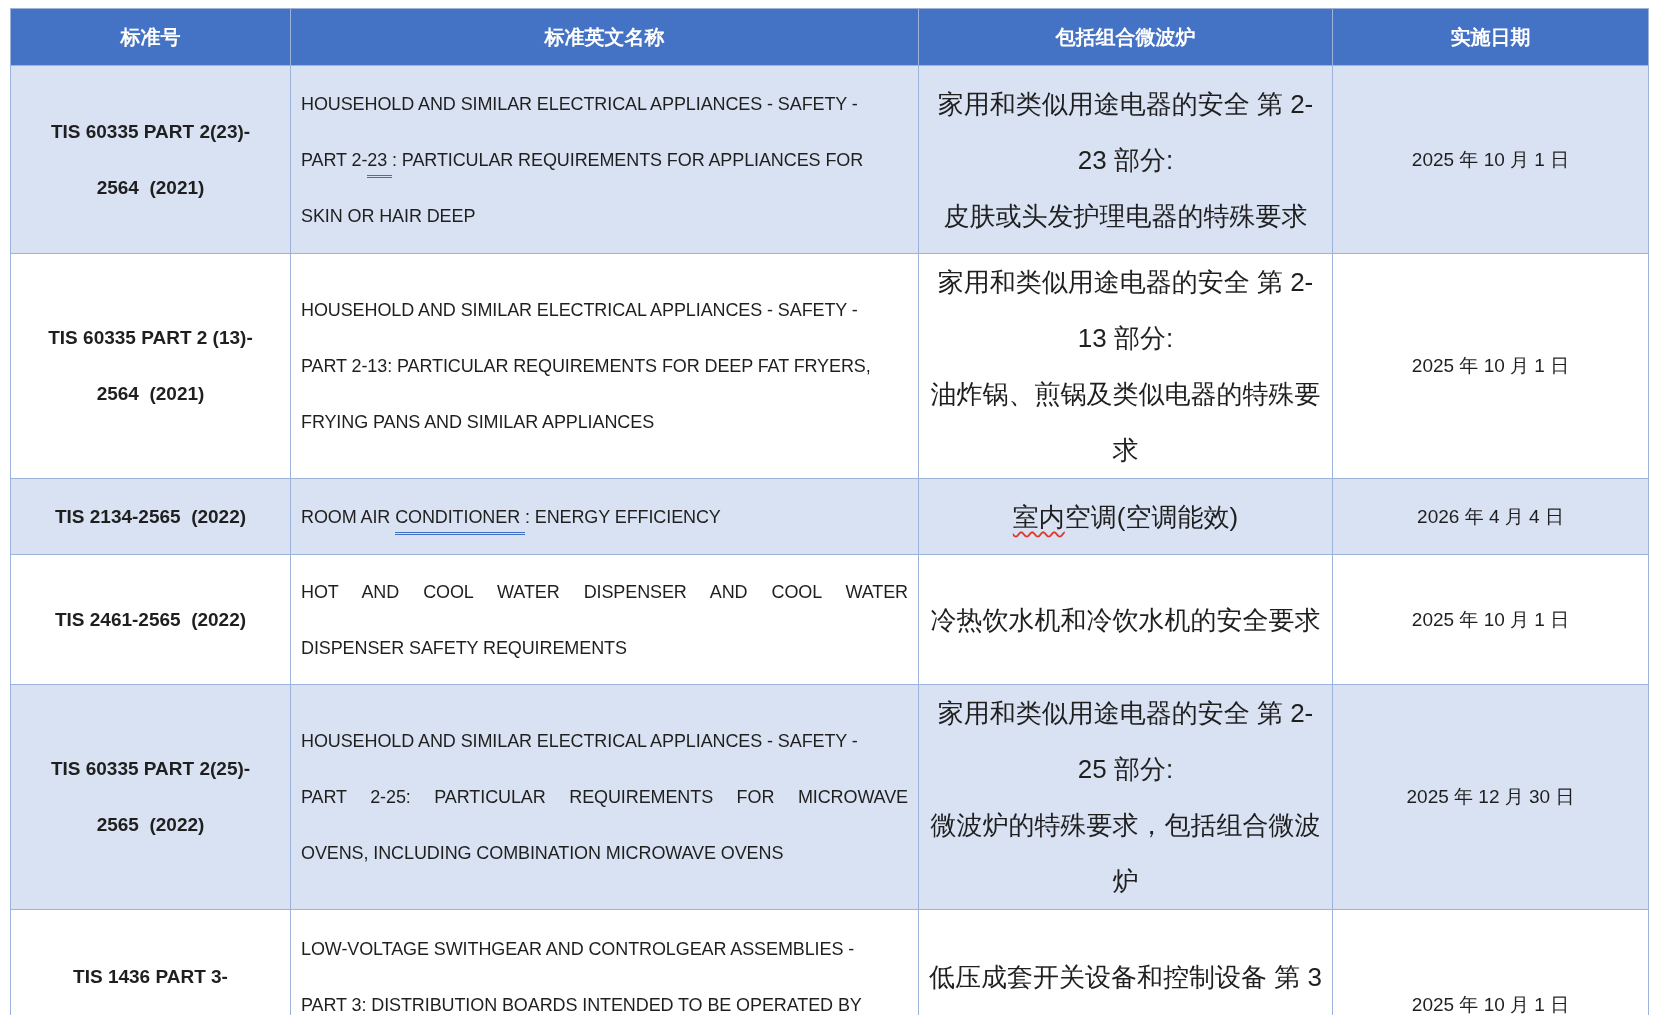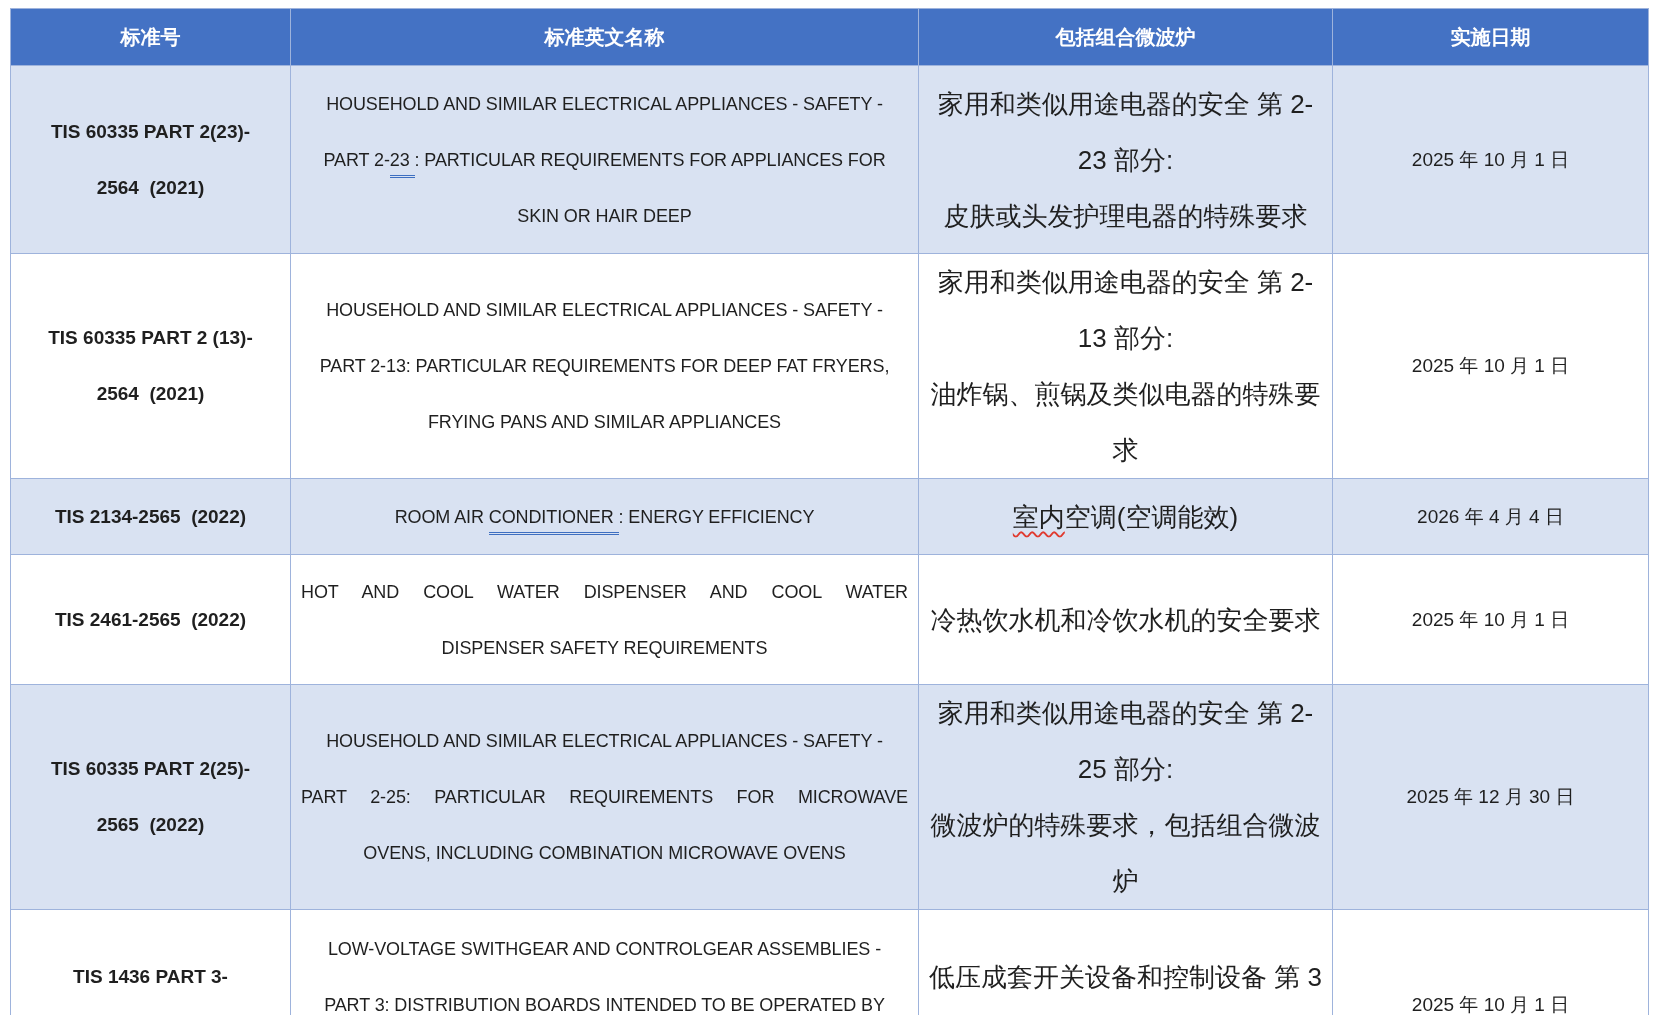--- a/index.html
+++ b/index.html
@@ -11,21 +11,21 @@
   thead th{background:var(--header-bg,#4472C4);color:#ffffff;font-size:20px;font-weight:700;text-align:center;vertical-align:middle;}
   tbody tr:nth-child(odd) td{background:var(--band-bg,#D9E2F2);}
   tbody tr:nth-child(even) td{background:#ffffff;}
   tbody tr:nth-child(1){height:188px;}
   tbody tr:nth-child(2){height:192px;}
   tbody tr:nth-child(3){height:76px;}
   tbody tr:nth-child(4){height:130px;}
   tbody tr:nth-child(5){height:184px;}
   tbody tr:nth-child(6){height:190px;}
   td{vertical-align:middle;overflow:hidden;}
-  .line{line-height:56px;text-align:center;}
+  .line{line-height:56px;}
   .line.justify{text-align:justify;text-align-last:justify;}
   .col-no{text-align:center;font-weight:700;font-size:19px;padding:0 6px;}
   .col-no .line{white-space:pre-wrap;}
   .col-en{font-size:18px;text-align:left;padding:0 10px;letter-spacing:-0.1px;}
   .col-cn{text-align:center;font-size:26px;padding:0 8px;}
   .col-cn .line{line-height:56px;}
   .col-date{text-align:center;font-size:19px;padding:0 20px;}
   .mark-grammar{border-bottom:3px double var(--grammar-underline,#3E6FC1);padding-bottom:5px;}
   .mark-spell{text-decoration:underline wavy var(--spell-underline,#E03A2F);text-decoration-thickness:2px;text-underline-offset:5px;margin-top:7px;}
 </style>

